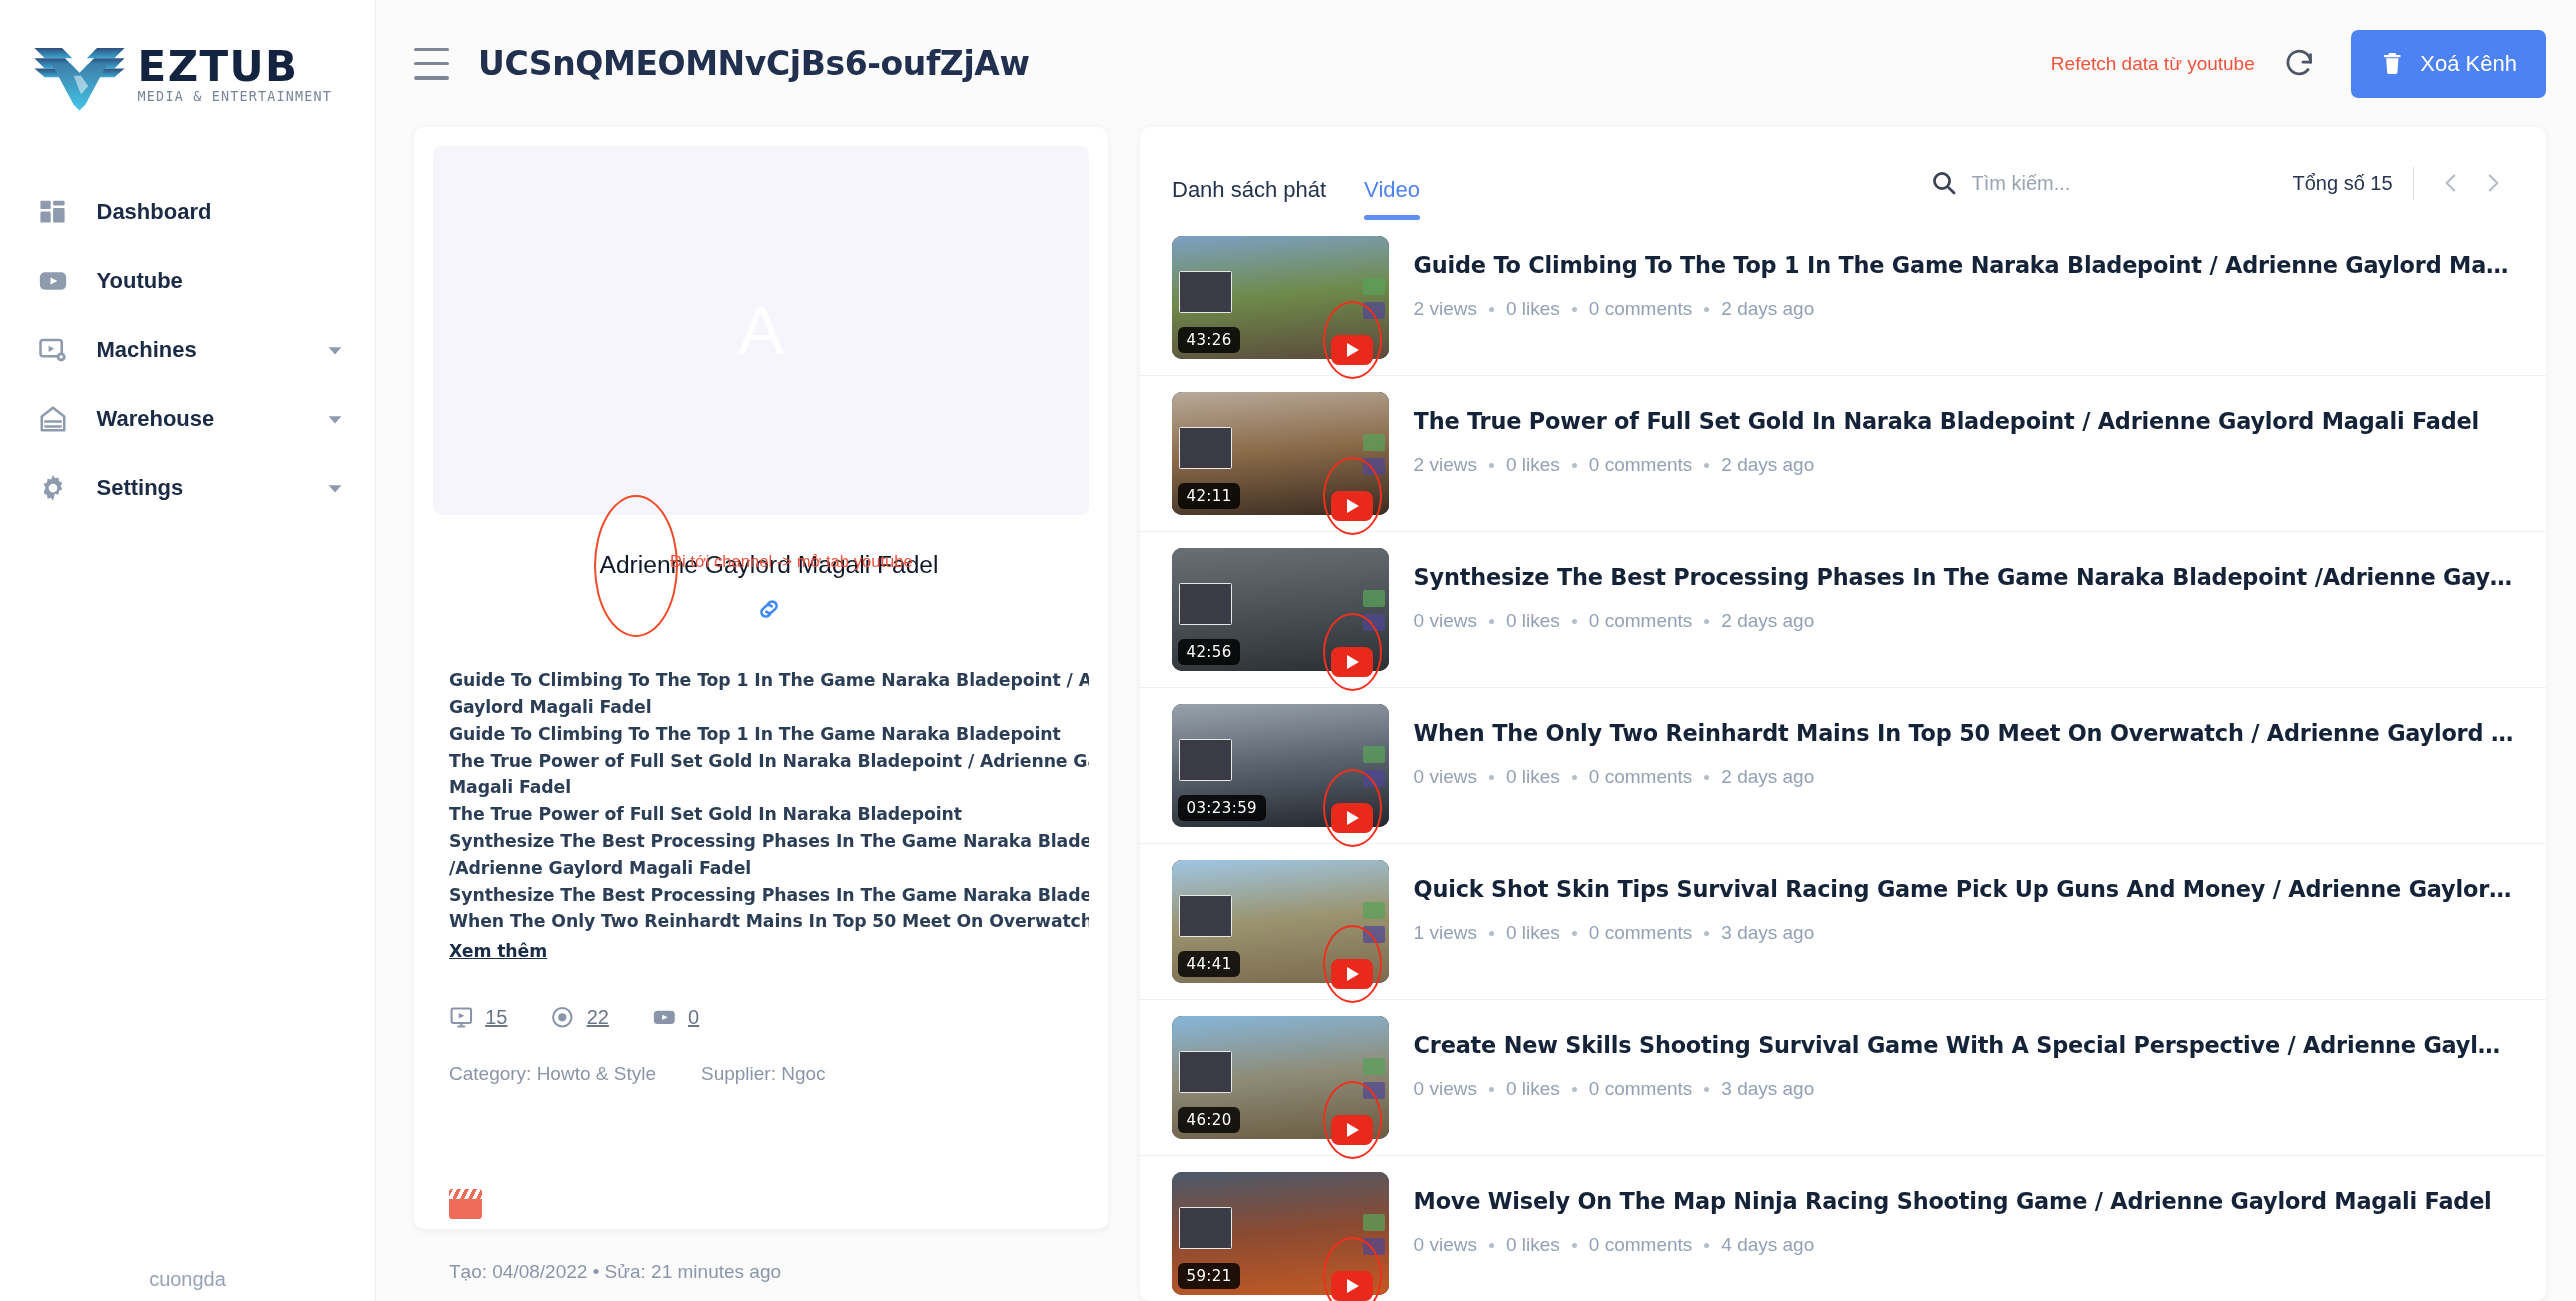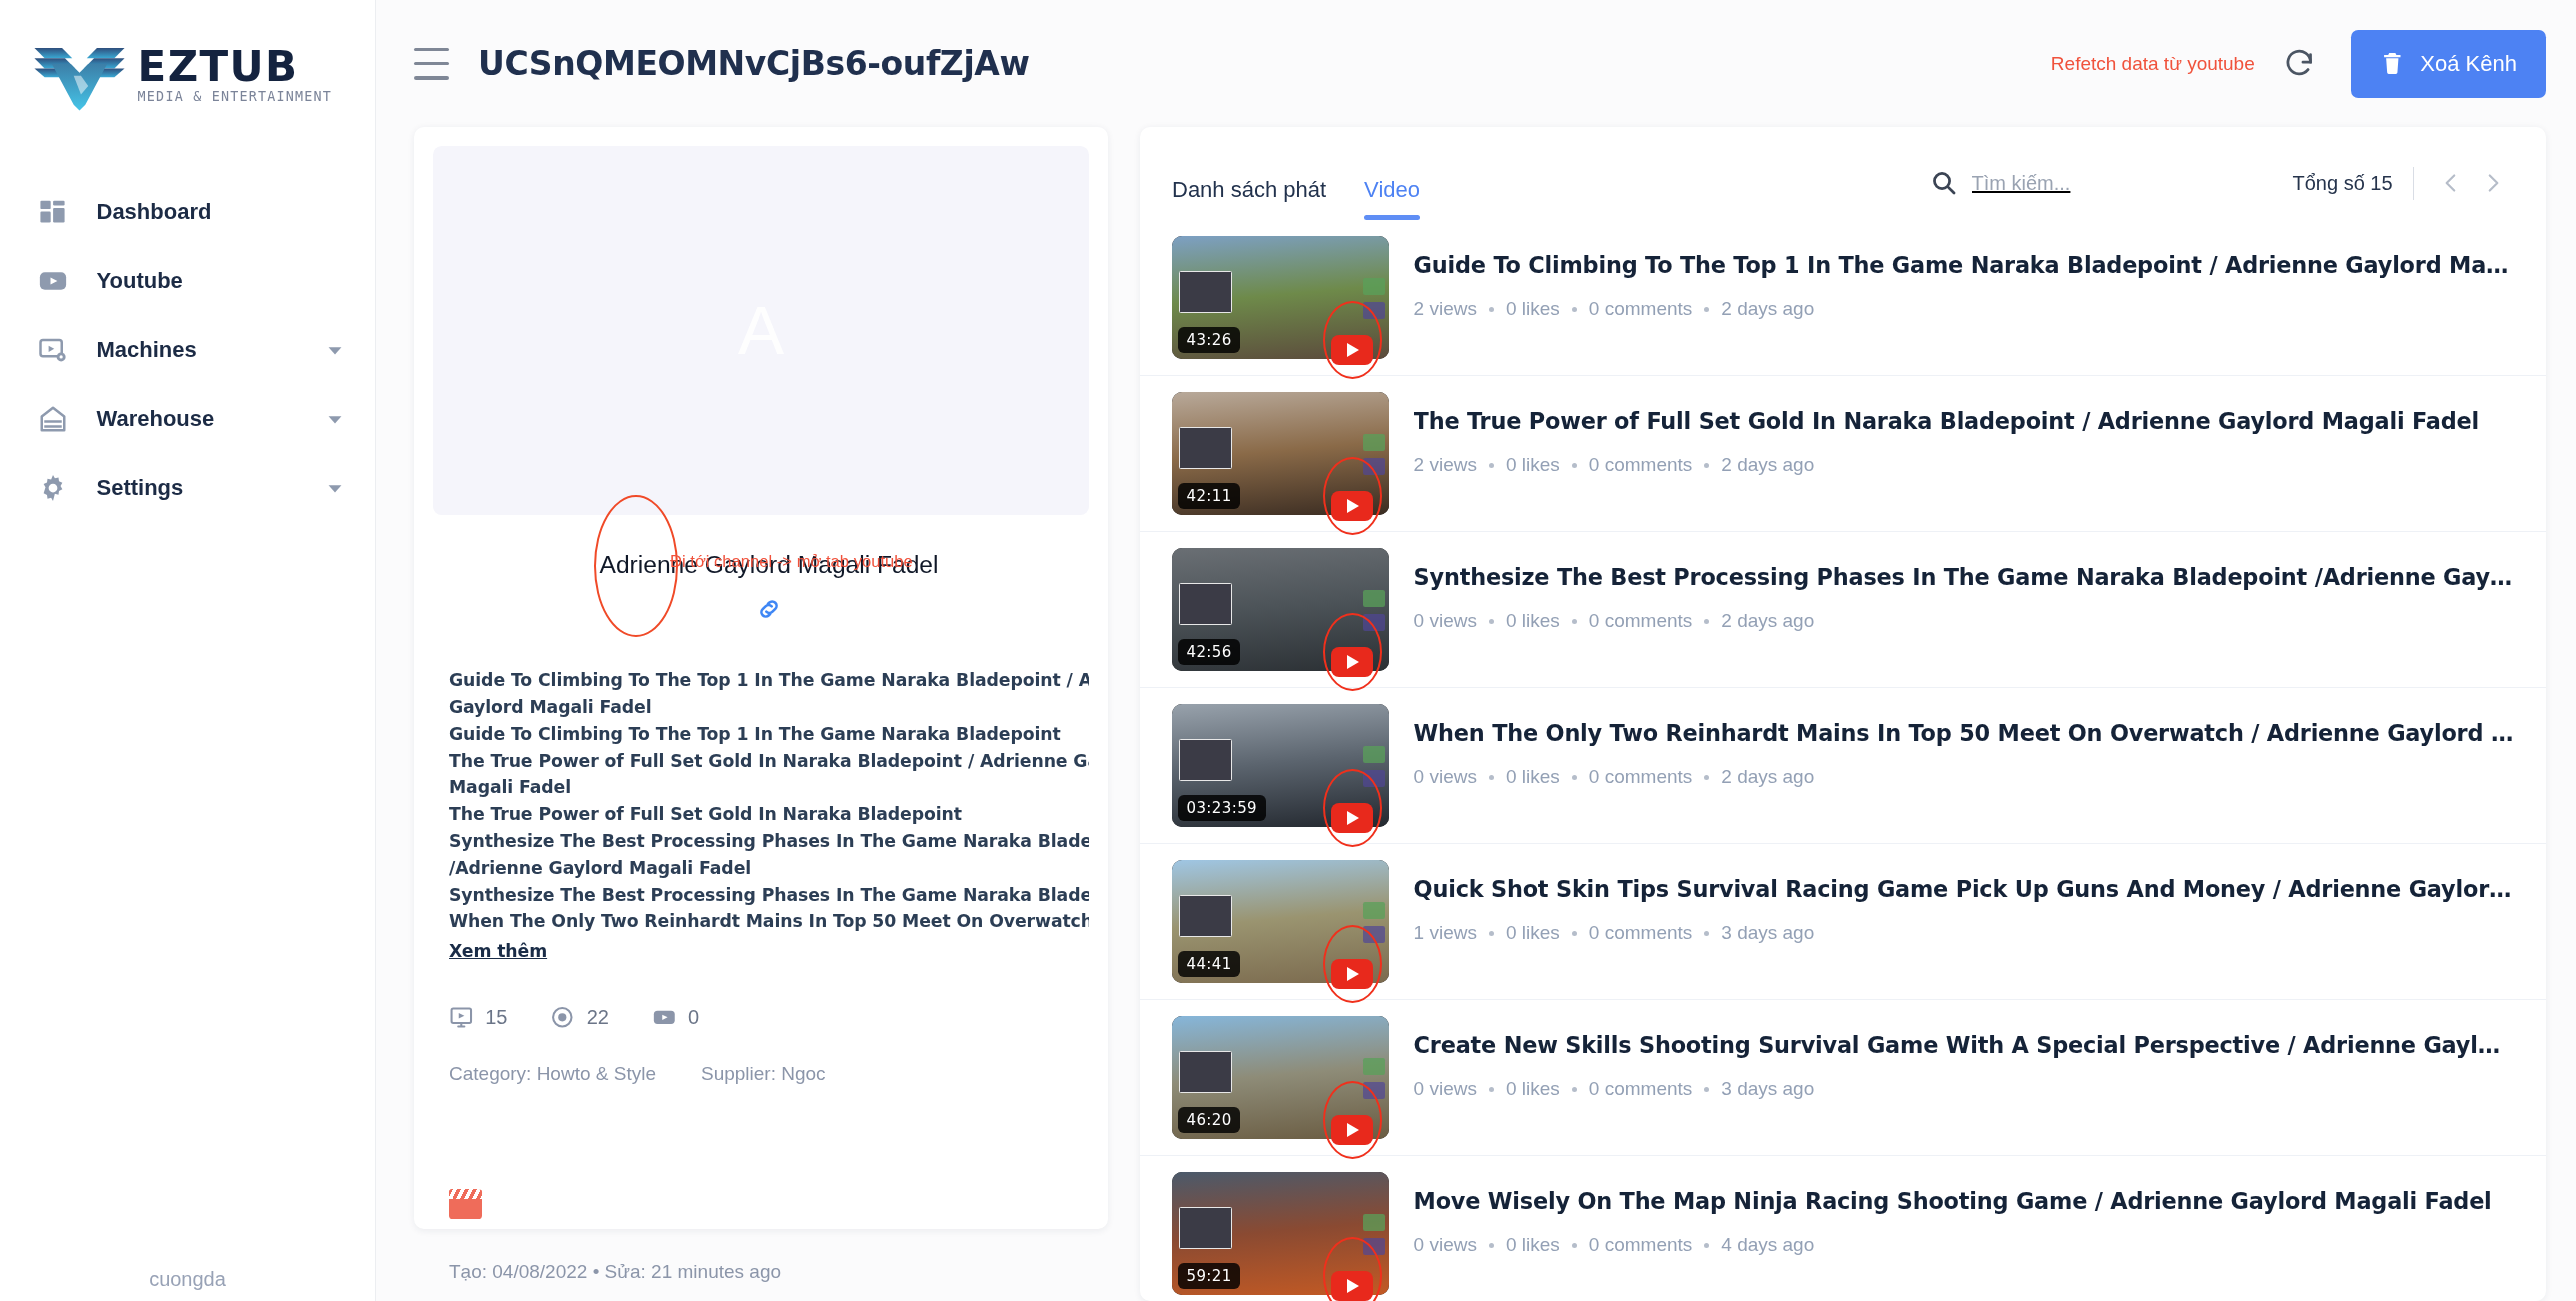--- a/index.html
+++ b/index.html
@@ -135,21 +135,21 @@
   .see-more {
     display: inline-block; margin-top: 2.9px;
     font-size: 17.3px; font-weight: 700; color: #1a2c47;
     text-decoration: underline; cursor: pointer;
     font-family: "DejaVu Sans", sans-serif;
   }
   .stats-row {
     display: flex; align-items: center; gap: 43px;
     margin: 40px 0 0 16px; color: #8b95a9;
   }
-  .stat { display: flex; align-items: center; gap: 11.6px; font-size: 20px; color: #6b7588; }
+  .stat { display: flex; align-items: center; gap: 11.6px; font-size: 20px; color: #6b7588; text-decoration: underline; }
   .meta-row {
     display: flex; gap: 45px; margin: 33px 0 0 16px;
     font-size: 19px; color: #8b95a9;
   }
   .clapper {
     margin: 104px 0 0 16px;
     width: 33px; height: 30px;
     background: #ef6c5a; border-radius: 3.6px; position: relative;
   }
   .clapper::before {
@@ -177,21 +177,21 @@
   .tab {
     font-size: 22px; color: #22324d; padding-bottom: 17.3px;
     cursor: pointer; position: relative;
   }
   .tab.active { color: #4d82f3; }
   .tab.active::after {
     content: ""; position: absolute; left: 0; right: 0; bottom: 0;
     height: 5px; background: #5f8ef5; border-radius: 2.9px;
   }
   .panel-head-right { margin-left: auto; display: flex; align-items: center; padding-bottom: 16px; }
-  .search-box { display: flex; align-items: center; gap: 14.5px; text-decoration: underline; }
+  .search-box { display: flex; align-items: center; gap: 14.5px; }
   .search-icon { color: #3b4454; display: flex; }
   .search-input {
     border: none; outline: none; background: transparent;
     font-size: 20px; color: #2c3445; width: 311px;
     font-family: "Liberation Sans", sans-serif;
   }
   .search-input::placeholder { color: #9aa3b2; }
   .total-label { font-size: 20px; color: #26344c; margin-left: 10px; white-space: nowrap; }
   .pager { display: flex; align-items: center; margin-left: 20px; }
   .pager-div { width: 1.4px; height: 33px; background: #d9dde5; margin-right: 16px; }

